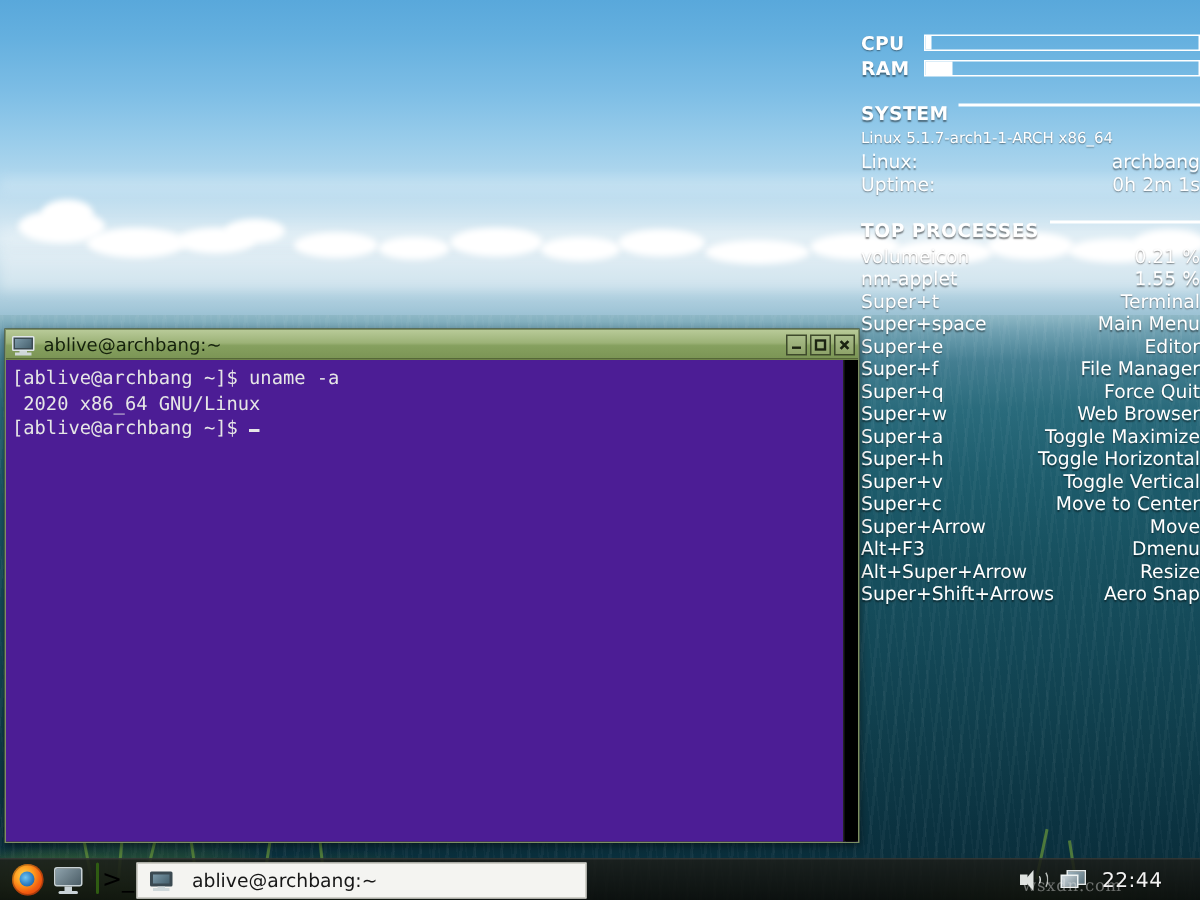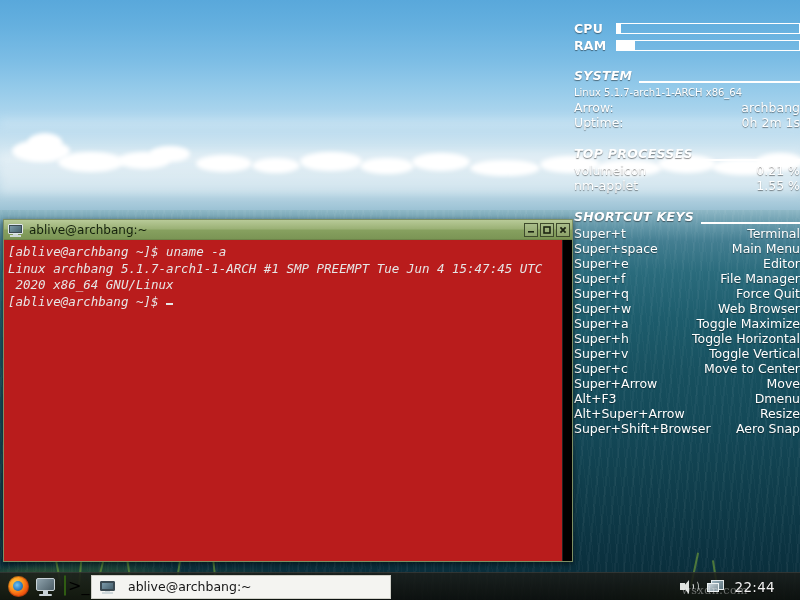--- a/index.html
+++ b/index.html
@@ -58,21 +58,21 @@
     text-shadow:0 1px 1px rgba(0,0,0,.45);
   }
   .meter-row { display:flex; align-items:center; height:13px; margin-bottom:4px; }
   .meter-label { font-weight:bold; font-size:12.5px; width:38px; letter-spacing:.2px; }
   .meter-track {
     flex:1; height:11px; border:1px solid #ffffff; background:transparent;
     margin-left:4px; position:relative;
   }
   .meter-fill { position:absolute; left:0; top:0; bottom:0; background:#ffffff; }
 
-  .sec-head { display:flex; align-items:flex-end; margin-top:16px; margin-bottom:2px;font-style:italic; }
+  .sec-head { display:flex; align-items:flex-start; margin-top:16px; margin-bottom:2px; }
   .sec-title { font-weight:bold; font-size:12.5px; letter-spacing:.3px; white-space:nowrap; }
   .sec-rule { flex:1; height:2px; background:#fff; margin-left:7px; margin-top:1px; }
 
   .krow { display:flex; justify-content:space-between; line-height:15px; font-size:12.5px; }
   .krow .k { white-space:nowrap; }
   .krow .v { white-space:nowrap; text-align:right; }
   .oneline { line-height:15px; font-size:10px; white-space:nowrap; }
 
   
   #term-window {
@@ -110,21 +110,21 @@
   .tb-btn {
     width:14px; height:14px; border:1px solid #3e4a2c;
     background:linear-gradient(to bottom,#a9bd8a,#8ea36a);
     display:flex; align-items:center; justify-content:center;
     font-size:9px; color:#1c2412; line-height:1;
   }
   .tb-btn svg { display:block; }
 
   #term-body {
     position:absolute; left:0; right:0; top:20px; bottom:0;
-    background:#b91c1c; display:flex;font-style:italic;
+    background:#4c1d95; display:flex;
   }
   #term-text {
     flex:1; padding:4px 3px 0 4px;
     font-family:"DejaVu Sans Mono", monospace;
     font-size:12.5px; line-height:16.5px; color:#e6e6e6;
     white-space:pre; overflow:hidden;
   }
   #term-scroll {
     width:10px; background:#000; border-left:1px solid #222; position:relative;
   }
@@ -260,45 +260,41 @@
       <span class="meter-fill" id="ram-fill" style="width: 10%;"></span>
     </span>
   </div>
 
   <div class="sec-head">
     <span class="sec-title">SYSTEM</span>
     <span class="sec-rule"></span>
   </div>
   <div class="oneline">Linux 5.1.7-arch1-1-ARCH  x86_64</div>
   <div class="krow">
-    <span class="k">Arrow:</span>
+    <span class="k">Linux:</span>
     <span class="v">archbang</span>
   </div>
   <div class="krow">
     <span class="k">Uptime:</span>
     <span class="v">0h 2m 1s</span>
   </div>
 
   <div class="sec-head">
     <span class="sec-title">TOP PROCESSES</span>
     <span class="sec-rule"></span>
   </div>
   <div class="krow">
     <span class="k">volumeicon</span>
     <span class="v">0.21 %</span>
   </div>
   <div class="krow">
     <span class="k">nm-applet</span>
     <span class="v">1.55 %</span>
   </div>
 
-  <div class="sec-head">
-    <span class="sec-title">SHORTCUT KEYS</span>
-    <span class="sec-rule"></span>
-  </div>
   <div id="shortcut-list">
       <div class="krow">
         <span class="k">Super+t</span>
         <span class="v">Terminal</span>
       </div>
       <div class="krow">
         <span class="k">Super+space</span>
         <span class="v">Main Menu</span>
       </div>
       <div class="krow">
@@ -339,21 +335,21 @@
       </div>
       <div class="krow">
         <span class="k">Alt+F3</span>
         <span class="v">Dmenu</span>
       </div>
       <div class="krow">
         <span class="k">Alt+Super+Arrow</span>
         <span class="v">Resize</span>
       </div>
       <div class="krow">
-        <span class="k">Super+Shift+Browser</span>
+        <span class="k">Super+Shift+Arrows</span>
         <span class="v">Aero Snap</span>
       </div>
     </div>
 </div>
 
 <div id="term-window">
   <div id="titlebar">
     <span class="tb-icon">
       <span class="scr"></span>
         <span class="stand"></span>
@@ -373,21 +369,21 @@
       </span>
       <span class="tb-btn">
         <svg width="10" height="10" viewBox="0 0 10 10">
             <path d="M2.4 2.4 L7.6 7.6 M7.6 2.4 L2.4 7.6" stroke="#1c2412" stroke-width="1.8"></path>
           </svg>
       </span>
     </span>
   </div>
 
   <div id="term-body">
-    <div id="term-text"><div>[ablive@archbang ~]$ uname -a</div><div>Linux archbang 5.1.7-arch1-1-ARCH #1 SMP PREEMPT Tue Jun 4 15:47:45 UTC</div><div> 2020 x86_64 GNU/Linux</div><div>[ablive@archbang ~]$ <span class="cursor"></span></div></div>
+    <div id="term-text"><div>[ablive@archbang ~]$ uname -a</div><div> 2020 x86_64 GNU/Linux</div><div>[ablive@archbang ~]$ <span class="cursor"></span></div></div>
     <div id="term-scroll">
       <div class="thumb"></div>
     </div>
   </div>
 </div>
 
 <div id="taskbar">
   <div id="launchers">
     <span class="launcher ff-ico"></span>
     <span class="launcher mon-ico">

